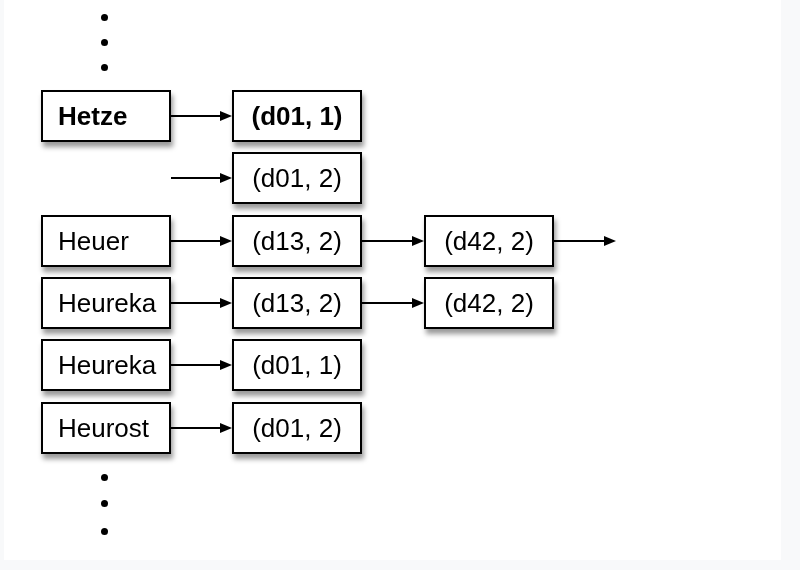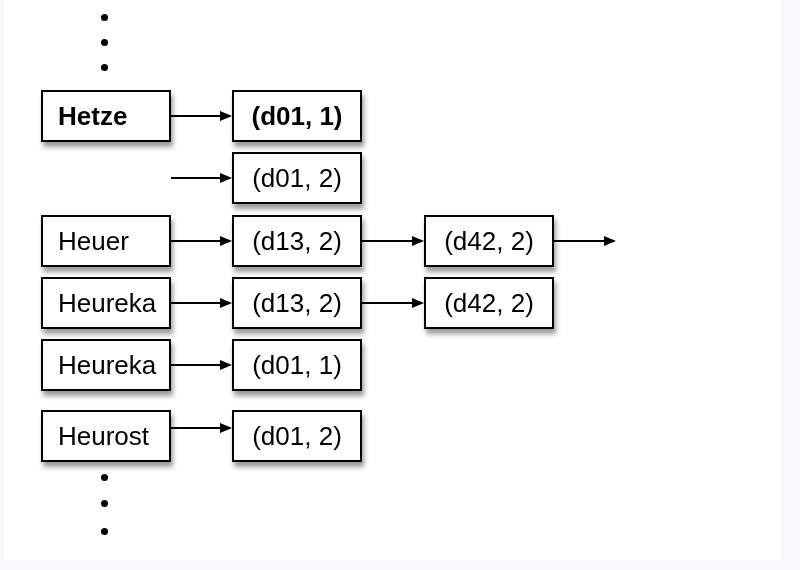--- a/index.html
+++ b/index.html
@@ -38,21 +38,21 @@
     font-size: 26px;
     color: #000000;
     white-space: nowrap;
   }
 
   .term-box { justify-content: flex-start; padding-left: 15px; }
   .posting-box { justify-content: center; }
 
   
   .r0 { top: 90px; font-weight: bold; }  .r1 { top: 152px; } .r2 { top: 215px; }
-  .r3 { top: 277px; } .r4 { top: 339px; } .r5 { top: 402px; margin-top: 8px; }
+  .r3 { top: 277px; } .r4 { top: 339px; } .r5 { top: 402px; }
 
   
   .c-term { left: 41px; }
   .c-p1   { left: 232px; }
   .c-p2   { left: 424px; }
   .c-p3   { left: 616px; }
 
   .arrow {
     position: absolute;
     height: 2px;

